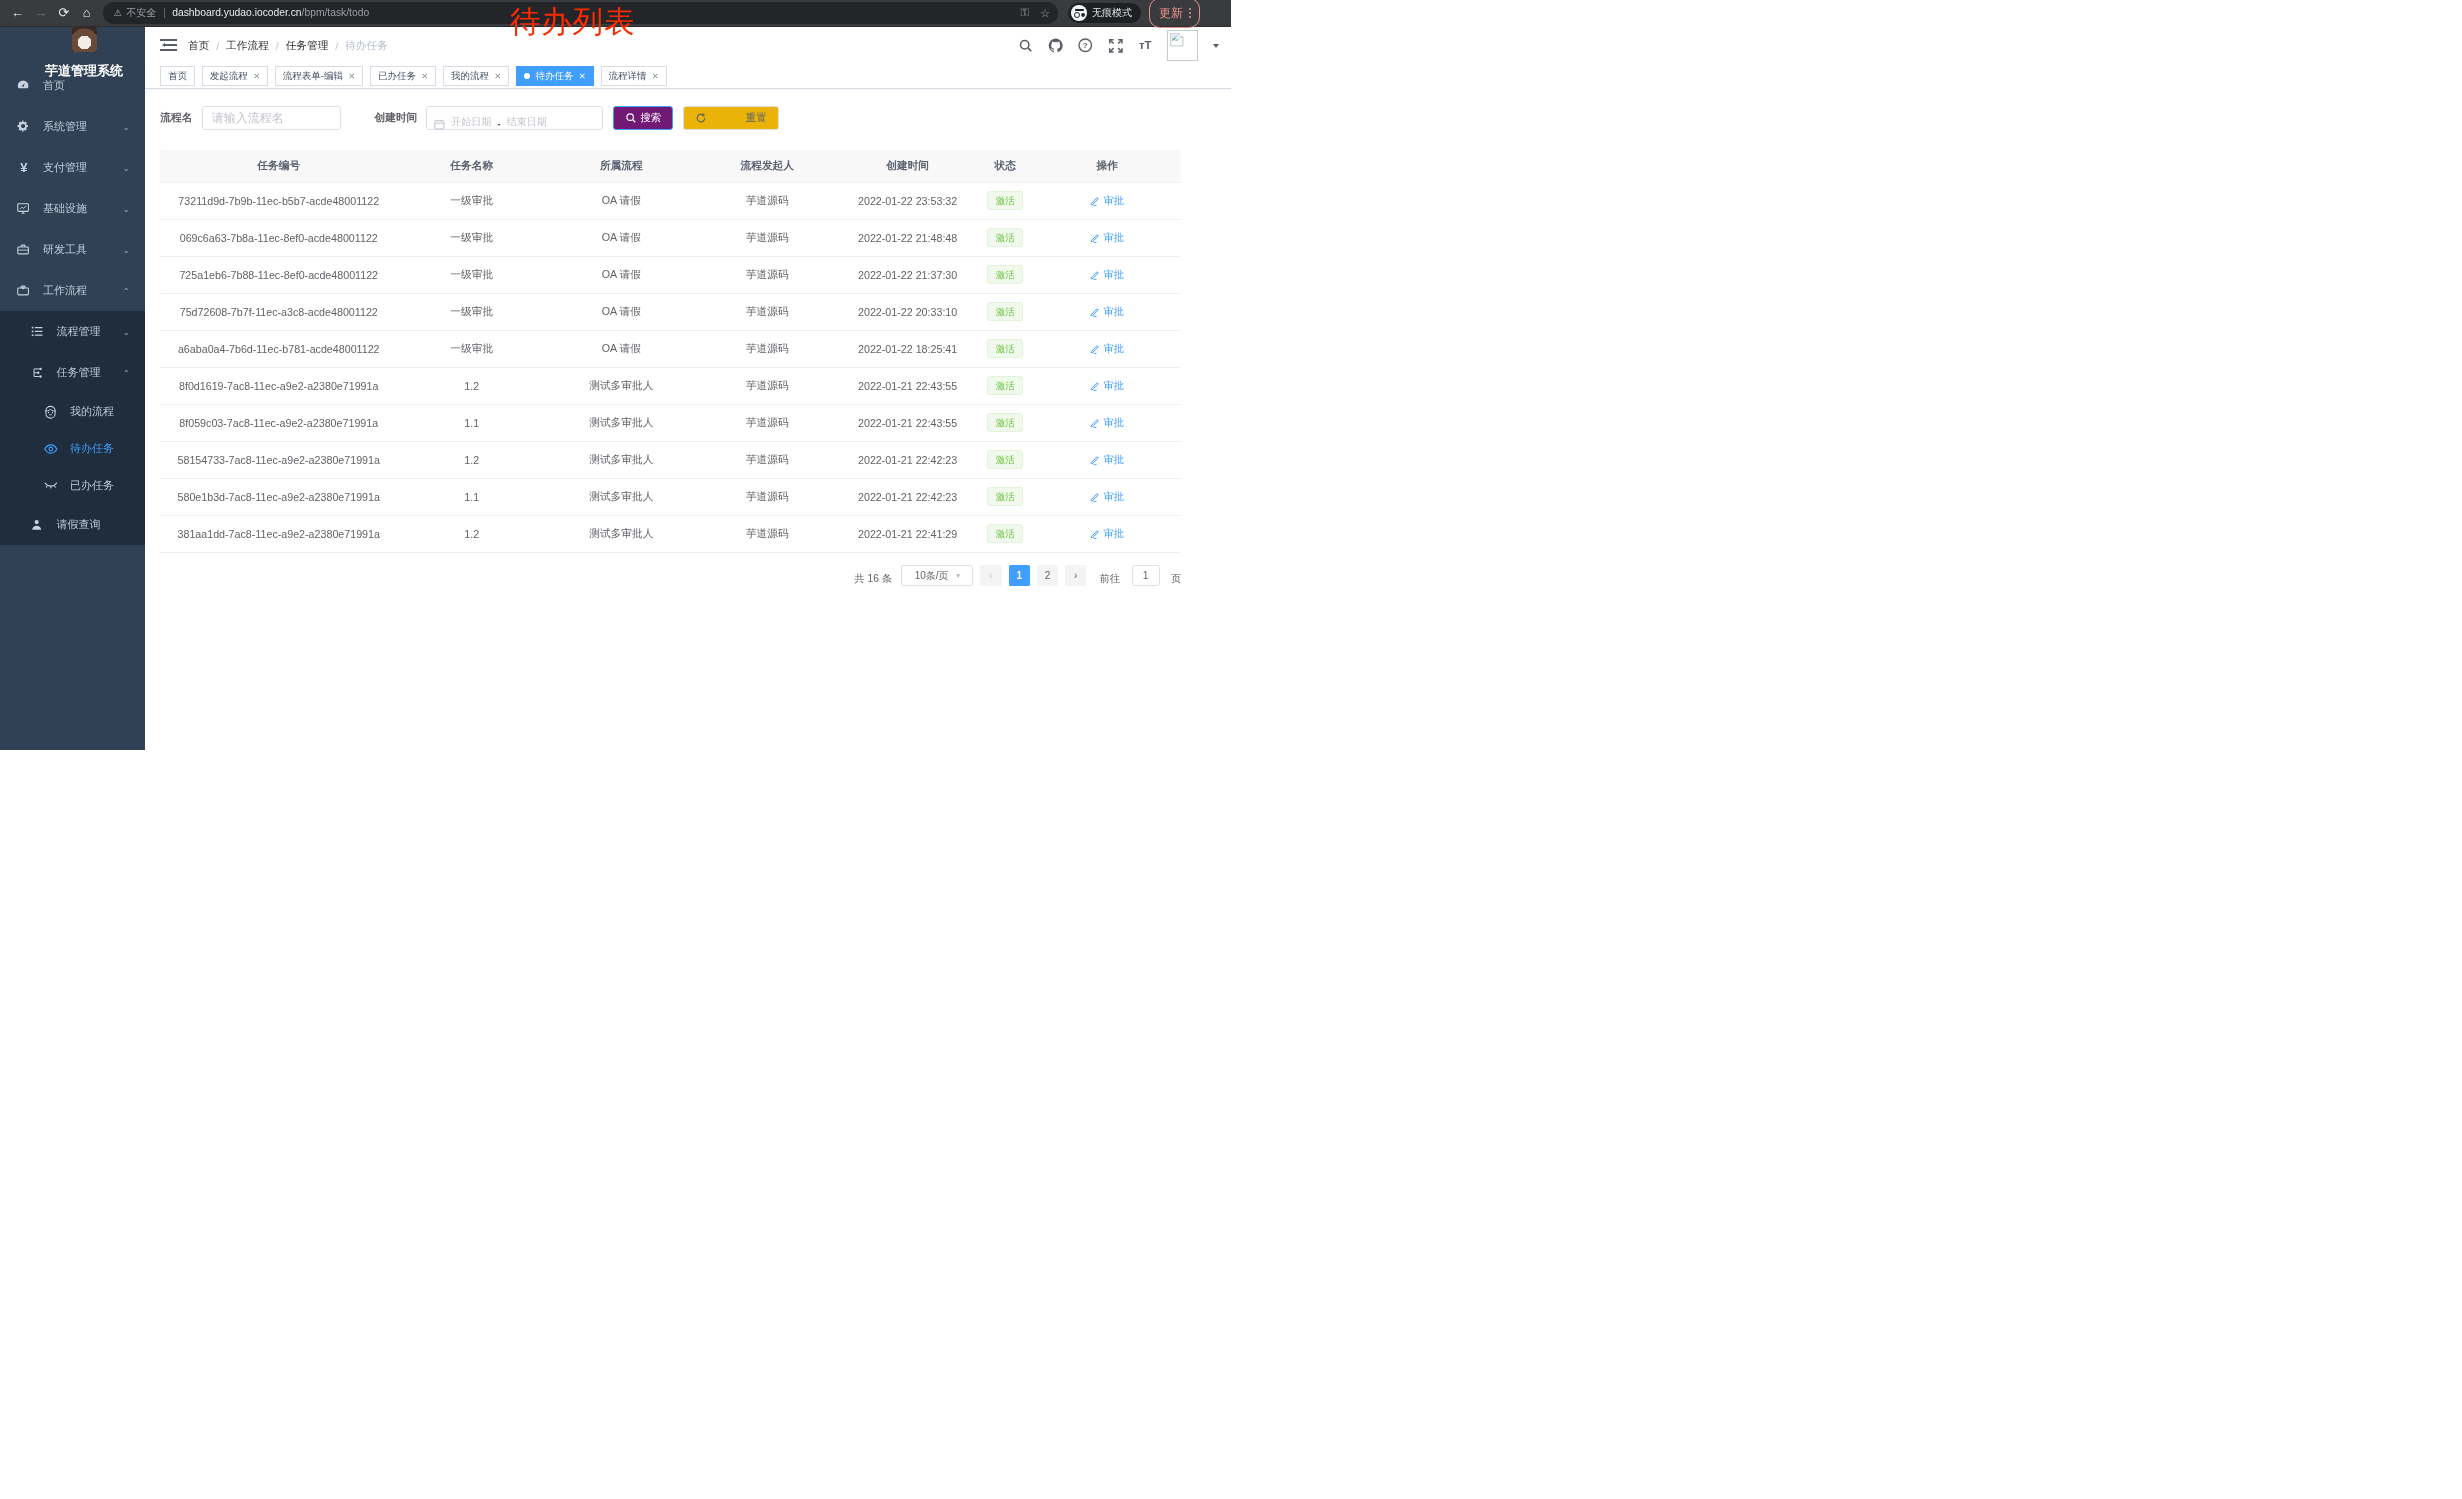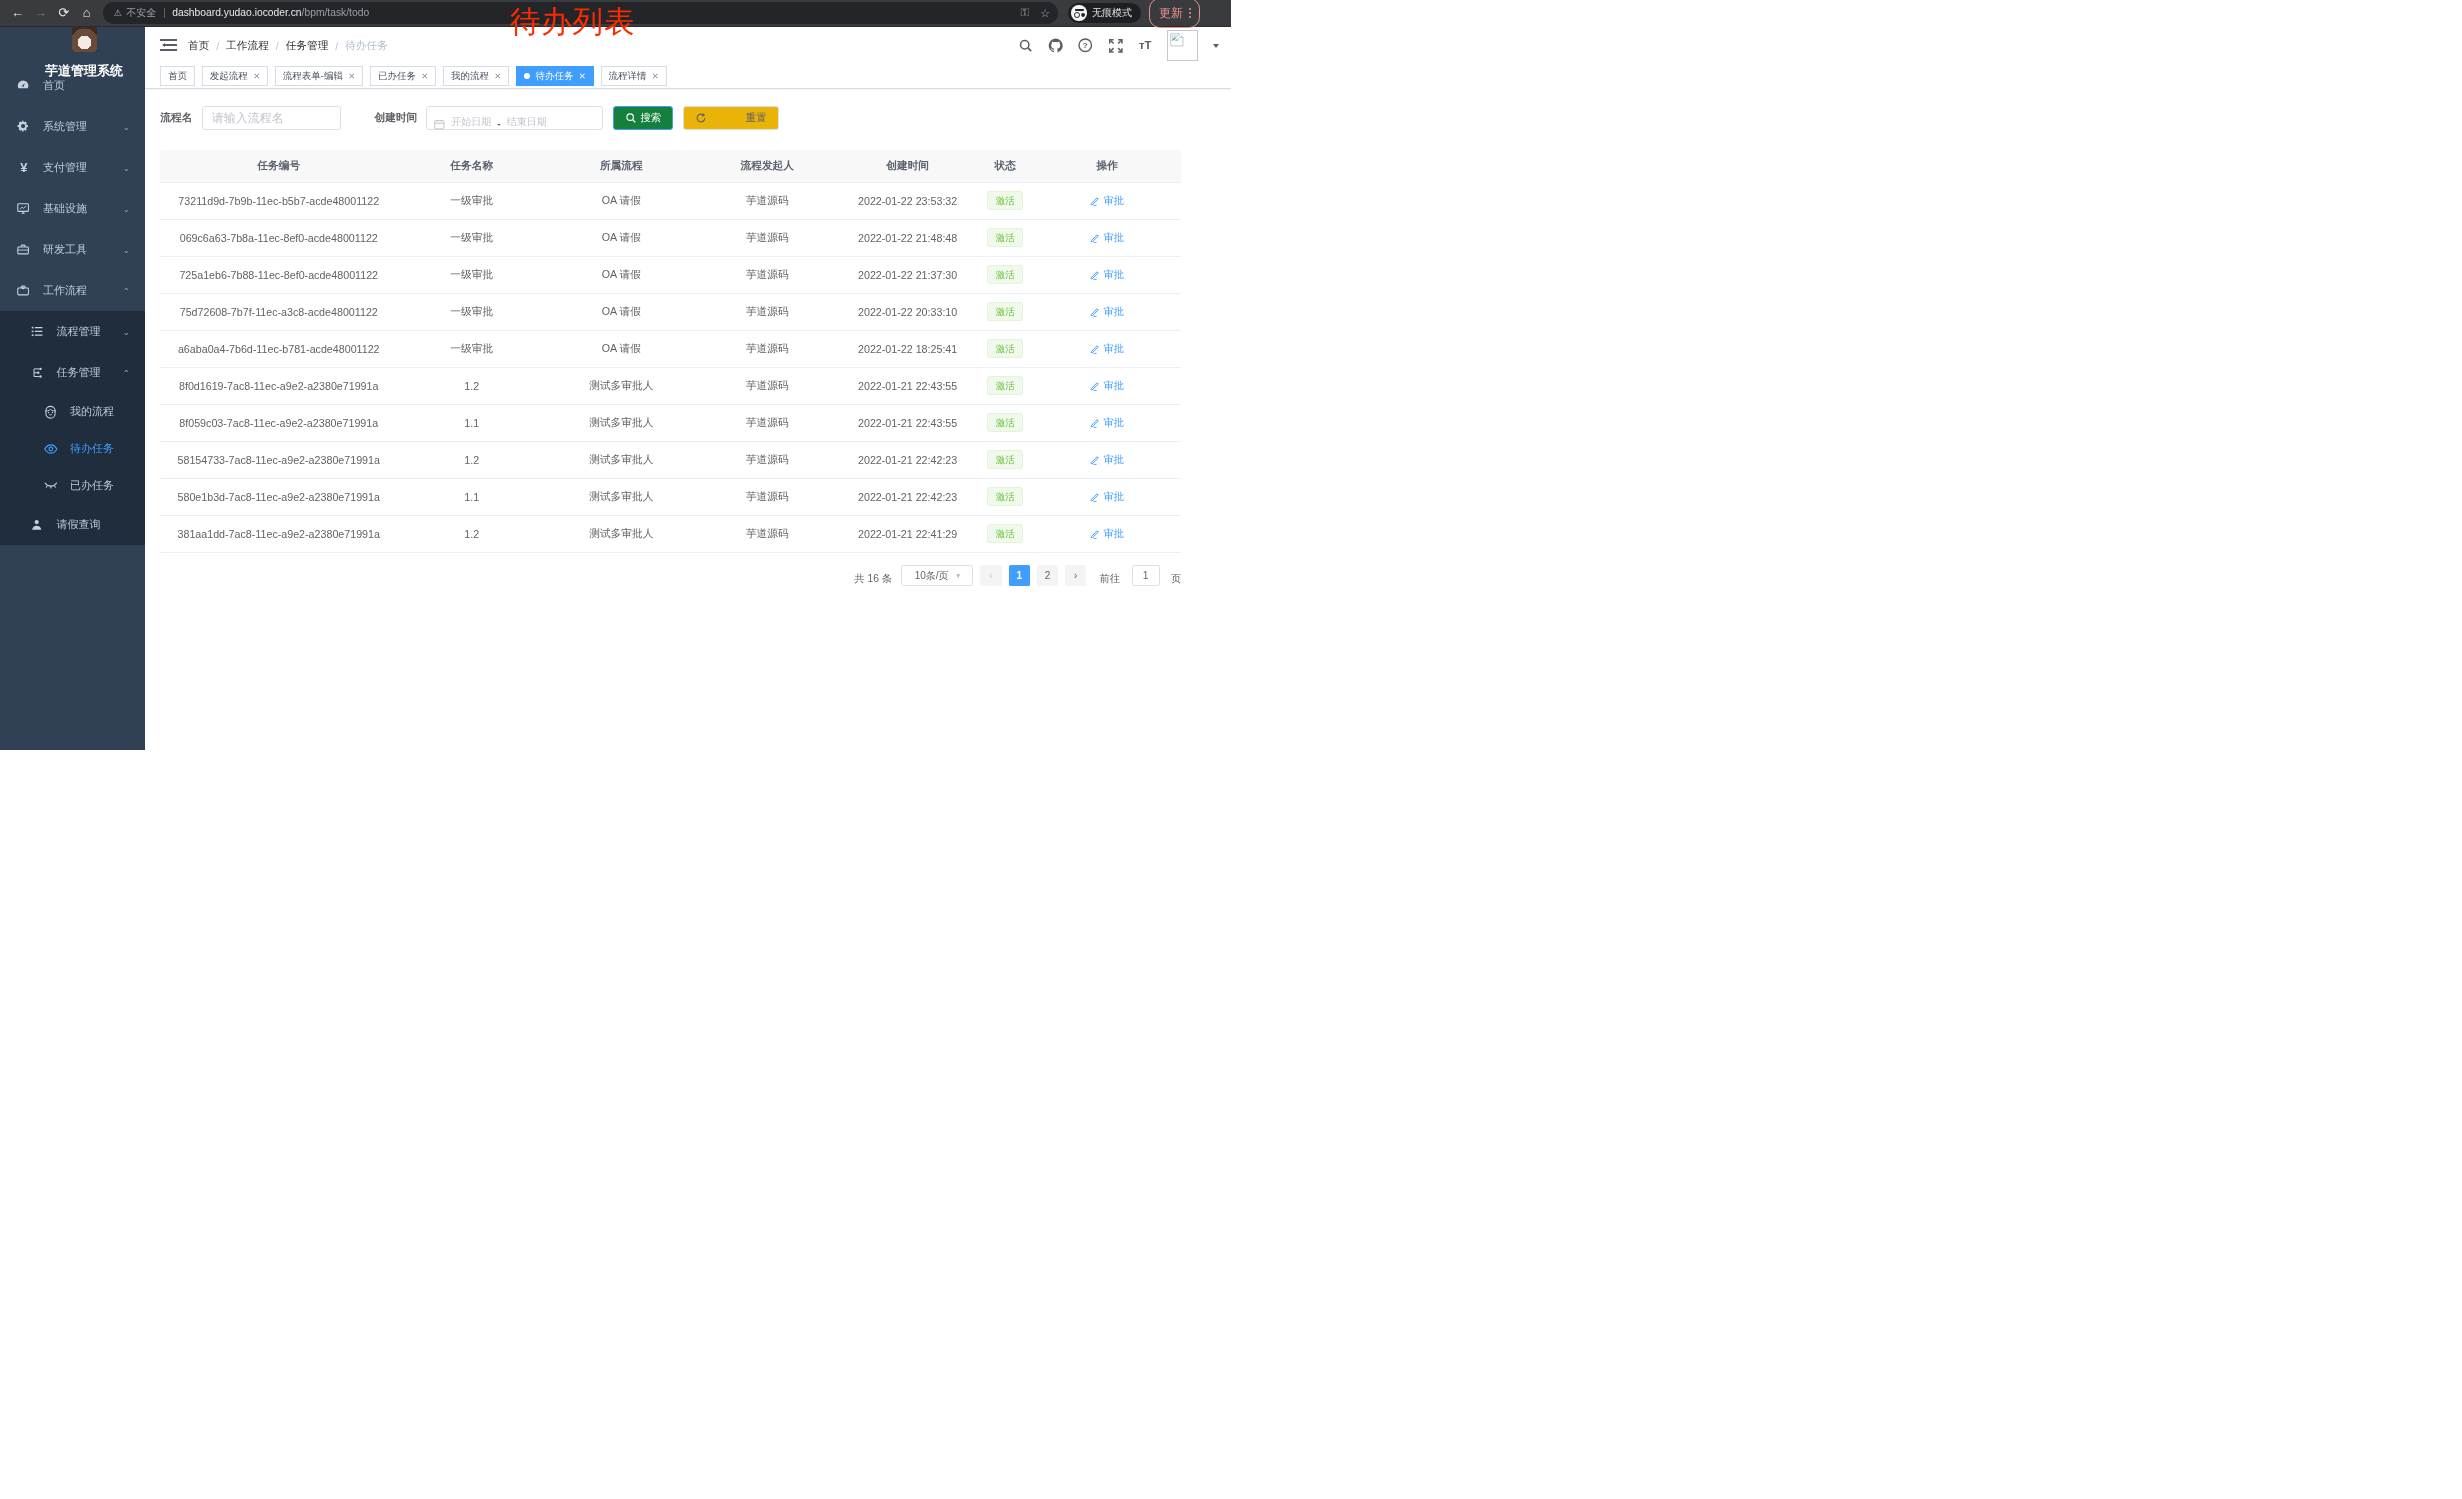--- a/index.html
+++ b/index.html
@@ -90,21 +90,21 @@
   .filter-row { display:flex; align-items:center; margin-bottom:20px; }
   .f-label { font-size:10.7px; color:#606266; font-weight:bold; }
   .name-input { width:139px; height:24.4px; border:0.8px solid #dcdfe6; border-radius:3.1px; margin-left:9.2px;
     display:flex; align-items:center; padding:0 9.2px; color:#c0c4cc; font-size:12px; background:#fff; }
   .time-label { margin-left:34px; }
   .date-range { width:177px; height:24.4px; border:0.8px solid #dcdfe6; border-radius:3.1px; margin-left:9.2px;
     display:flex; align-items:flex-end; padding:0 6.9px; color:#c0c4cc; font-size:10px; gap:6.1px; background:#fff; }
   .date-range .dash { color:#606266; font-weight:bold; }
   .btn { height:24.4px; border-radius:3.1px; display:inline-flex; align-items:center; gap:4.6px;
     padding:0 11.4px; font-size:10.3px; cursor:pointer; }
-  .btn-primary { background:#15803d; color:#fff; border:0.8px solid #409eff; margin-left:10px; }
+  .btn-primary { background:#701a75; color:#fff; border:0.8px solid #409eff; margin-left:10px; }
   .btn-plain { background:#eab308; color:#606266; border:0.8px solid #dcdfe6; margin-left:10px;gap:40px; }
 
   
   .table-wrap { width:1021px; }
   table { width:100%; border-collapse:collapse; table-layout:fixed; }
   thead th { background:#f8f8f9; color:#5c6370; font-weight:bold; font-size:10.7px; height:32px;
     text-align:center; }
   tbody td { height:37px; text-align:center; color:#606266; font-size:10.7px;
     border-bottom:0.8px solid #ebeef5; }
   thead tr { border-bottom:0.8px solid #ebeef5; }

